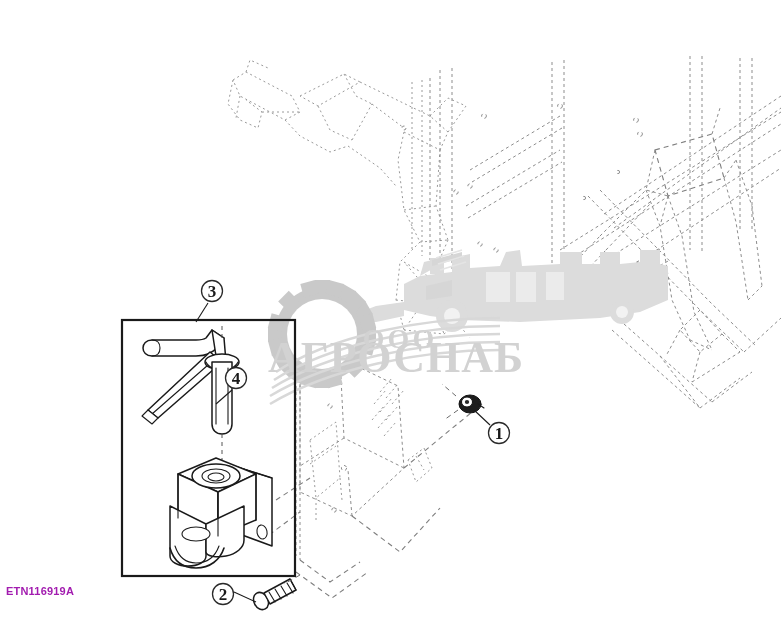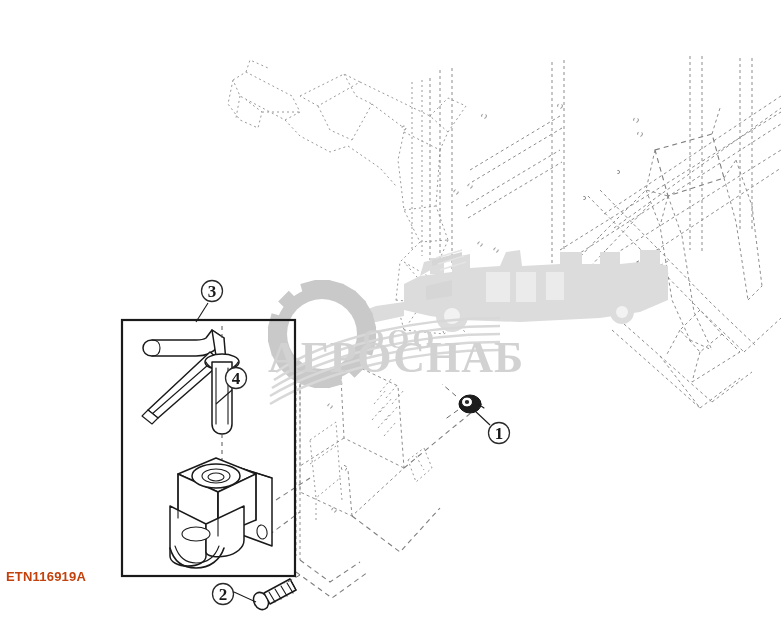--- a/index.html
+++ b/index.html
@@ -20,25 +20,25 @@
   #diagram-svg {
     position: absolute;
     left: 0;
     top: 0;
     width: 781px;
     height: 641px;
   }
   .part-code {
     position: absolute;
     left: 6px;
-    top: 569px;
+    top: 585px;
     font-family: "Liberation Sans", sans-serif;
-    font-size: 13px;
+    font-size: 11px;
     font-weight: bold;
-    color: #c2410c;
+    color: #a21caf;
     letter-spacing: 0.2px;
     white-space: nowrap;
   }
   .callout-num {
     font-family: "Liberation Serif", serif;
     font-weight: bold;
     font-size: 17px;
     fill: #1a1a1a;
   }
   .wm-text {

